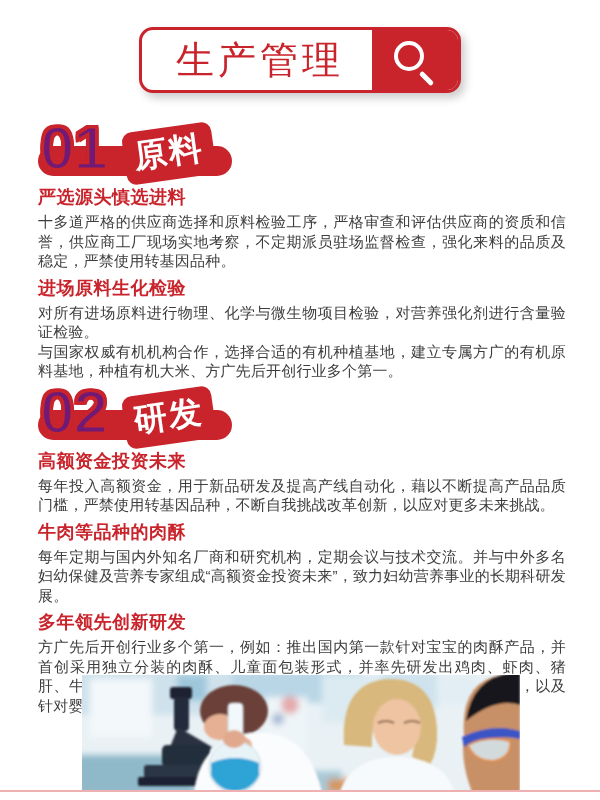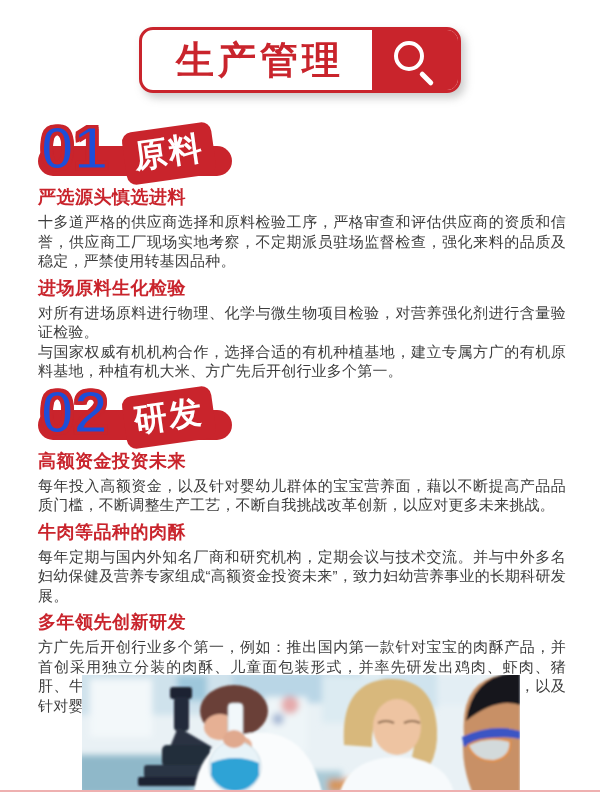--- a/index.html
+++ b/index.html
@@ -16,21 +16,21 @@
   }
   
   .banner{
     position:absolute;left:139px;top:27px;width:322px;height:66px;
     background:#fff;border:3px solid var(--red);border-radius:14px;
     box-shadow:4px 5px 8px rgba(110,110,110,.35);
     display:flex;overflow:hidden;
   }
   .banner-title{
     flex:1;display:flex;align-items:center;justify-content:center;
-    color:var(--red);font-size:38px;font-weight:700;letter-spacing:4px;
+    color:var(--red);font-size:38px;font-weight:400;letter-spacing:4px;
     padding-left:6px;
   }
   .banner-icon-box{width:86px;background:var(--red);position:relative;}
   .mag-circle{
     position:absolute;left:22px;top:11px;width:30px;height:30px;
     border:4px solid #fff;border-radius:50%;
   }
   .mag-handle{
     position:absolute;left:52px;top:40px;width:5px;height:17px;
     background:#fff;border-radius:3px;transform:rotate(-45deg);
@@ -39,21 +39,21 @@
   .content{position:absolute;left:38px;top:123px;width:528px;}
   .sec-head{position:relative;height:57px;margin-bottom:4px;}
   .sec-head.second{margin-top:6px;}
   .sec-pill{
     position:absolute;left:0;top:23px;width:194px;height:30px;
     background:var(--red);border-radius:15px;
   }
   .sec-num{
     position:absolute;left:2px;top:-5px;
     font-size:62px;line-height:60px;font-weight:800;letter-spacing:-1px;
-    color:#1d4ed8;
+    color:#701a75;
     -webkit-text-stroke:3px var(--red);
     text-shadow:-2px -2px 0 var(--red),2px -2px 0 var(--red),
                 -2px 2px 0 var(--red),2px 2px 0 var(--red),
                 0 -2px 0 var(--red),0 2px 0 var(--red),
                 -2px 0 0 var(--red),2px 0 0 var(--red);
   }
   .sec-title{
     position:absolute;left:86px;top:4px;
     transform:rotate(-8deg);
     background:var(--red);color:#fff;
@@ -106,21 +106,21 @@
 
   <p class="body">与国家权威有机机构合作，选择合适的有机种植基地，建立专属方广的有机原料基地，种植有机大米、方广先后开创行业多个第一。</p>
 
   <div class="sec-head second">
     <div class="sec-pill"></div>
     <div class="sec-num">02</div>
     <div class="sec-title">研发</div>
   </div>
 
   <h3 class="sub">高额资金投资未来</h3>
-  <p class="body">每年投入高额资金，以及针对婴幼儿群体的宝宝营养面，藉以不断提高产品品质门槛，不断调整生产工艺，不断自我挑战改革创新，以应对更多未来挑战。</p>
+  <p class="body">每年投入高额资金，用于新品研发及提高产线自动化，藉以不断提高产品品质门槛，严禁使用转基因品种，不断自我挑战改革创新，以应对更多未来挑战。</p>
 
   <h3 class="sub">牛肉等品种的肉酥</h3>
   <p class="body">每年定期与国内外知名厂商和研究机构，定期会议与技术交流。并与中外多名妇幼保健及营养专家组成“高额资金投资未来”，致力妇幼营养事业的长期科研发展。</p>
 
   <h3 class="sub">多年领先创新研发</h3>
   <p class="body">方广先后开创行业多个第一，例如：推出国内第一款针对宝宝的肉酥产品，并首创采用独立分装的肉酥、儿童面包装形式，并率先研发出鸡肉、虾肉、猪肝、牛肉等品种的肉酥，并推出国内首创的专业儿童颗粒面、蝴蝶面等，以及针对婴幼儿群体的宝宝营养面，成为行业内领跑企业。</p>
 
 </div>
 
 <div class="photo">

